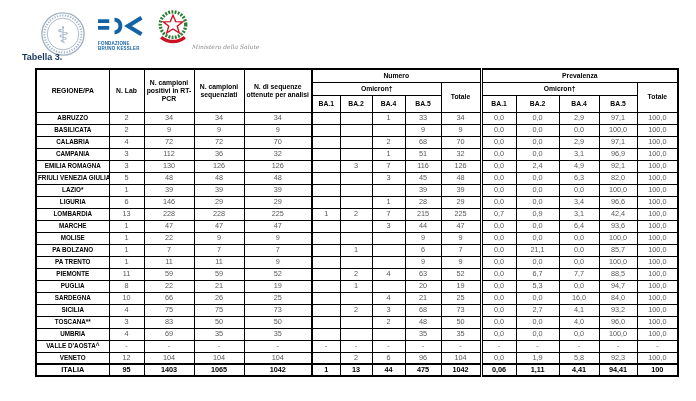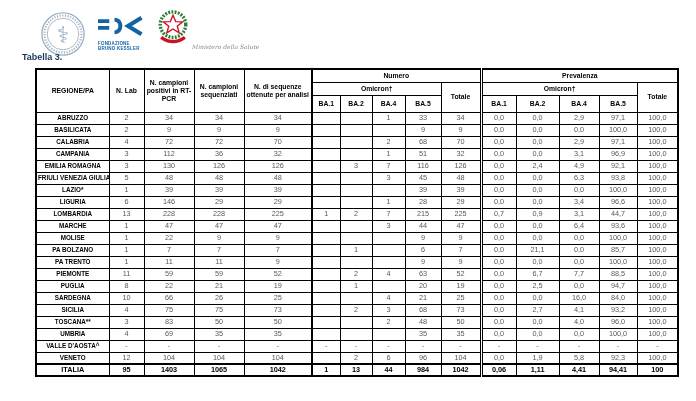--- a/index.html
+++ b/index.html
@@ -218,21 +218,21 @@
             <td>48</td>
             <td>48</td>
             <td class="sep-n"></td>
             <td></td>
             <td>3</td>
             <td>45</td>
             <td>48</td>
             <td class="sep-p">0,0</td>
             <td>0,0</td>
             <td>6,3</td>
-            <td>93,8</td>
+            <td>82,0</td>
             <td>100,0</td>
           </tr>
           <tr>
             <td class="region">LAZIO*</td>
             <td>1</td>
             <td>39</td>
             <td>39</td>
             <td>39</td>
             <td class="sep-n"></td>
             <td></td>
@@ -269,21 +269,21 @@
             <td>228</td>
             <td>225</td>
             <td class="sep-n">1</td>
             <td>2</td>
             <td>7</td>
             <td>215</td>
             <td>225</td>
             <td class="sep-p">0,7</td>
             <td>0,9</td>
             <td>3,1</td>
-            <td>44,7</td>
+            <td>42,4</td>
             <td>100,0</td>
           </tr>
           <tr>
             <td class="region">MARCHE</td>
             <td>1</td>
             <td>47</td>
             <td>47</td>
             <td>47</td>
             <td class="sep-n"></td>
             <td></td>
@@ -369,21 +369,21 @@
             <td>8</td>
             <td>22</td>
             <td>21</td>
             <td>19</td>
             <td class="sep-n"></td>
             <td>1</td>
             <td></td>
             <td>20</td>
             <td>19</td>
             <td class="sep-p">0,0</td>
-            <td>2,5</td>
+            <td>5,3</td>
             <td>0,0</td>
             <td>94,7</td>
             <td>100,0</td>
           </tr>
           <tr>
             <td class="region">SARDEGNA</td>
             <td>10</td>
             <td>66</td>
             <td>26</td>
             <td>25</td>
@@ -485,21 +485,21 @@
           </tr>
           <tr class="total">
             <td class="region">ITALIA</td>
             <td>95</td>
             <td>1403</td>
             <td>1065</td>
             <td>1042</td>
             <td class="sep-n">1</td>
             <td>13</td>
             <td>44</td>
-            <td>984</td>
+            <td>475</td>
             <td>1042</td>
             <td class="sep-p">0,06</td>
             <td>1,11</td>
             <td>4,41</td>
             <td>94,41</td>
             <td>100</td>
           </tr>
         </tbody>
     </table>
   </div>

